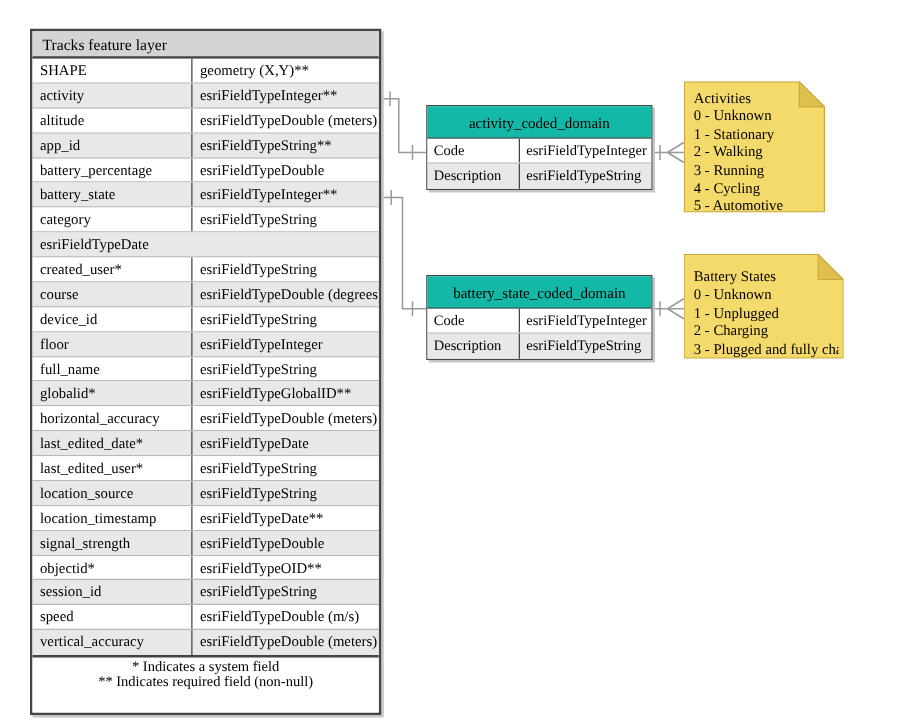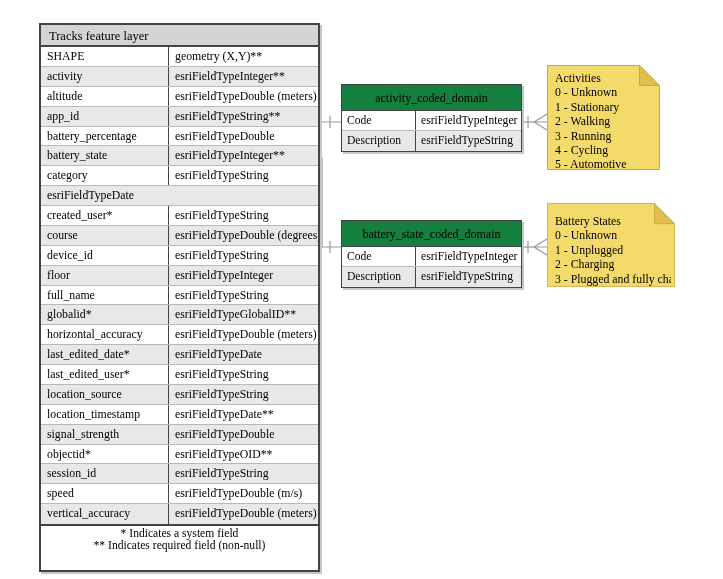--- a/index.html
+++ b/index.html
@@ -12,42 +12,42 @@
     --note-fold:#dfc04f;
     --note-border:#c9a93e;
     --shadow:#c6c6c6;
   }
   *{margin:0;padding:0;box-sizing:border-box;}
   html,body{width:723px;height:579px;background:#ffffff;overflow:hidden;
     font-family:"Liberation Serif","DejaVu Serif",serif;color:#000;}
   .canvas{position:relative;width:723px;height:579px;background:#fff;}
 
   
-  .main-table{position:absolute;left:39px;top:23px;width:281px;
+  .main-table{position:absolute;left:24px;top:23px;width:281px;
     border:2px solid var(--border-dark);background:#fff;
     box-shadow:2px 2px 0 var(--shadow);}
   .mt-header{height:22px;line-height:22px;background:var(--header-bg);
     border-bottom:2px solid var(--border-dark);padding-left:8px;font-size:12.5px;}
   .mt-row{display:flex;height:19.875px;border-bottom:1px solid var(--border-light);
     font-size:11.8px;line-height:18.5px;background:#fff;}
   .mt-row:nth-of-type(even){background:var(--row-alt-bg);}
   .mt-row:last-of-type{border-bottom:none;}
   .mt-row .c1{width:128px;padding-left:6px;border-right:1.5px solid var(--border-dark);
     overflow:hidden;white-space:nowrap;}
   .mt-row .c2{flex:1;padding-left:6px;overflow:hidden;white-space:nowrap;}
   .mt-footer{border-top:2px solid var(--border-dark);text-align:center;
     font-size:11.6px;line-height:12.4px;padding:2px 0 17px 0;background:#fff;}
 
   
   .domain-table{position:absolute;width:181px;border:1.5px solid var(--border-dark);
     background:#fff;box-shadow:2px 2px 0 var(--shadow);}
   #activity-domain{left:341px;top:84px;}
   #battery-domain{left:341px;top:220px;}
   .dt-header{height:26px;line-height:26px;text-align:center;
-    border-bottom:1.5px solid var(--border-dark);font-size:12px;background:#15803d;}
+    border-bottom:1.5px solid var(--border-dark);font-size:12px;background:#14b8a6;}
   .dt-row{display:flex;height:20px;font-size:11.6px;line-height:19px;
     border-bottom:1px solid var(--border-light);background:#fff;}
   .dt-row:last-of-type{border-bottom:none;background:var(--row-alt-bg);}
   .dt-row .c1{width:74px;padding-left:5px;border-right:1.5px solid var(--border-dark);
     overflow:hidden;white-space:nowrap;}
   .dt-row .c2{flex:1;padding-left:5px;overflow:hidden;white-space:nowrap;}
 
   
   .note{position:absolute;}
   #note-activities{left:547px;top:65px;width:113px;height:105px;}

